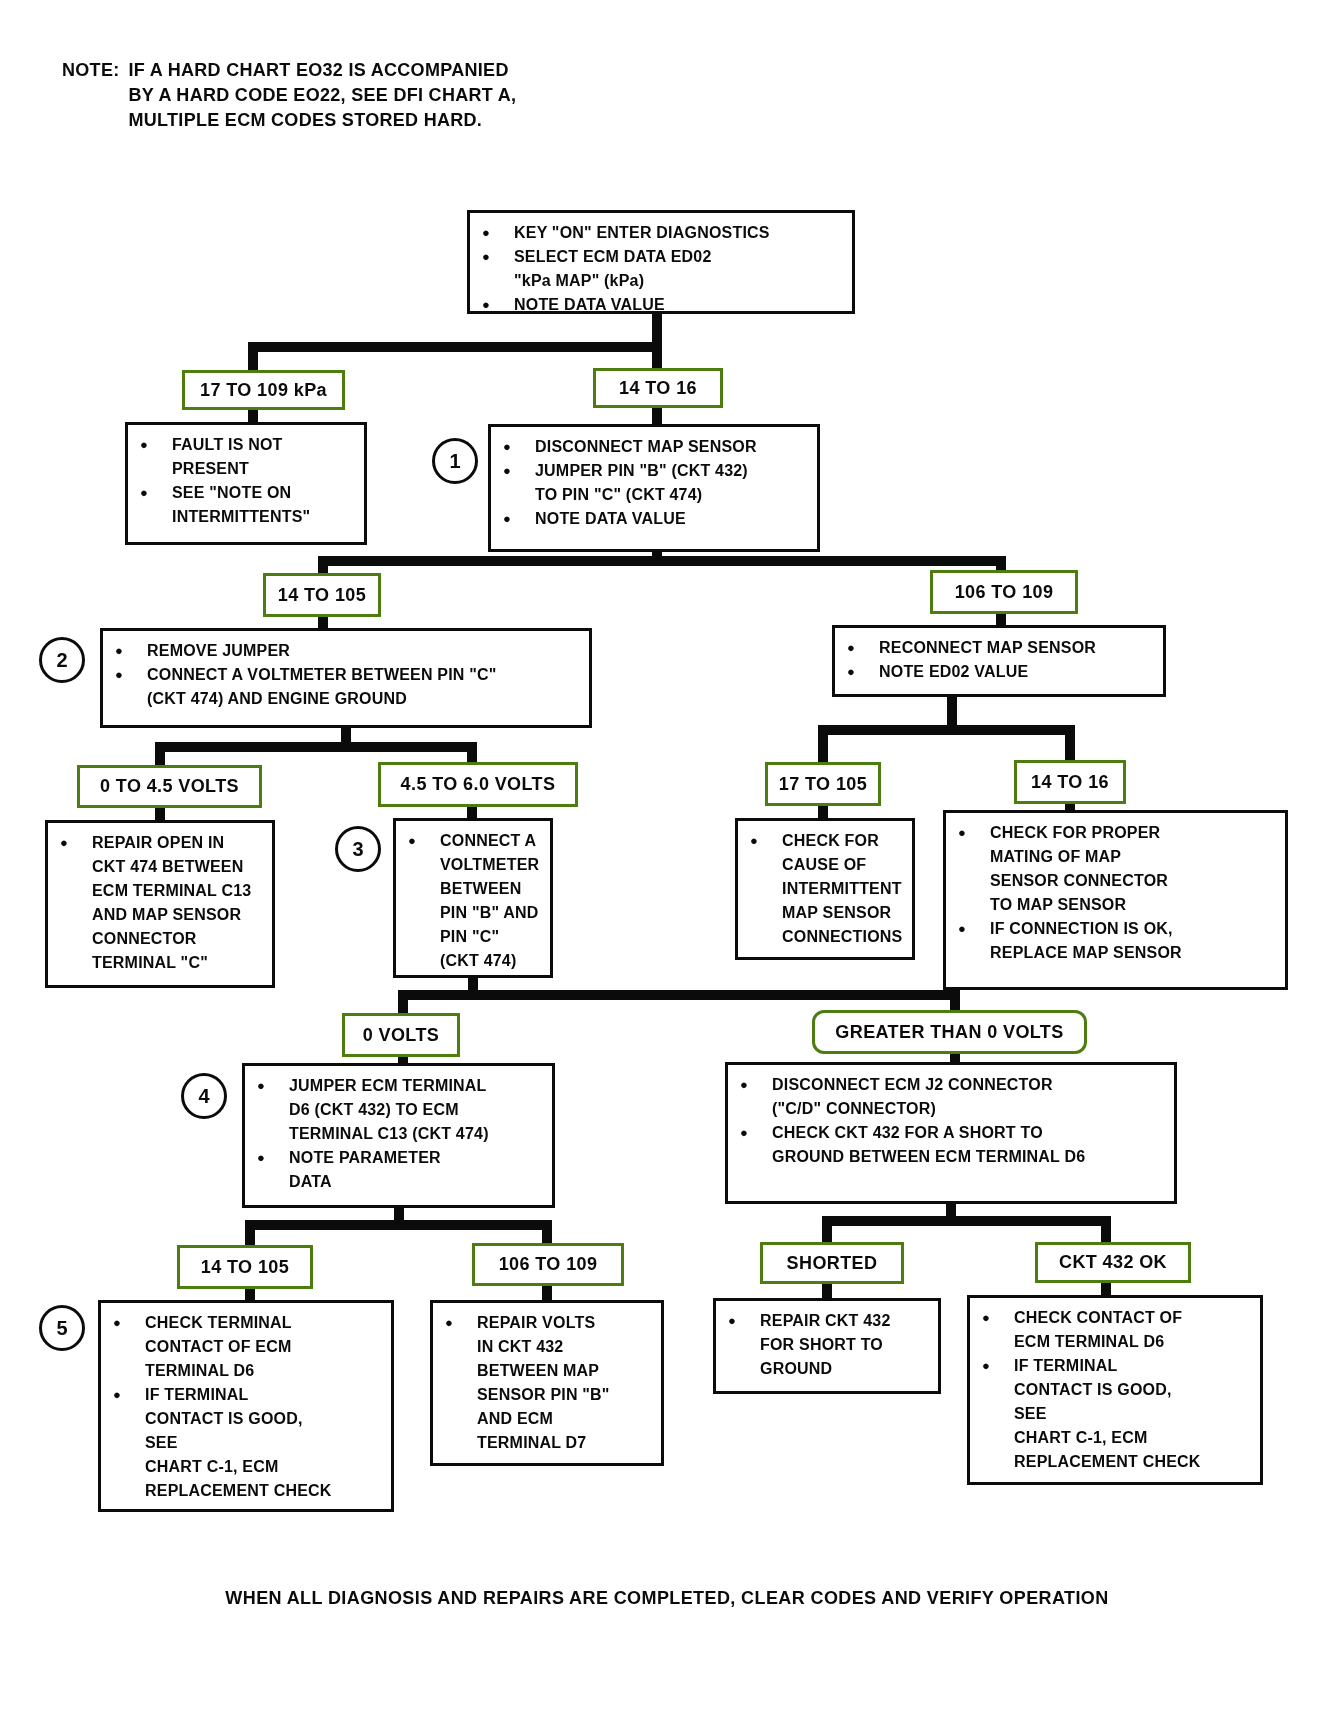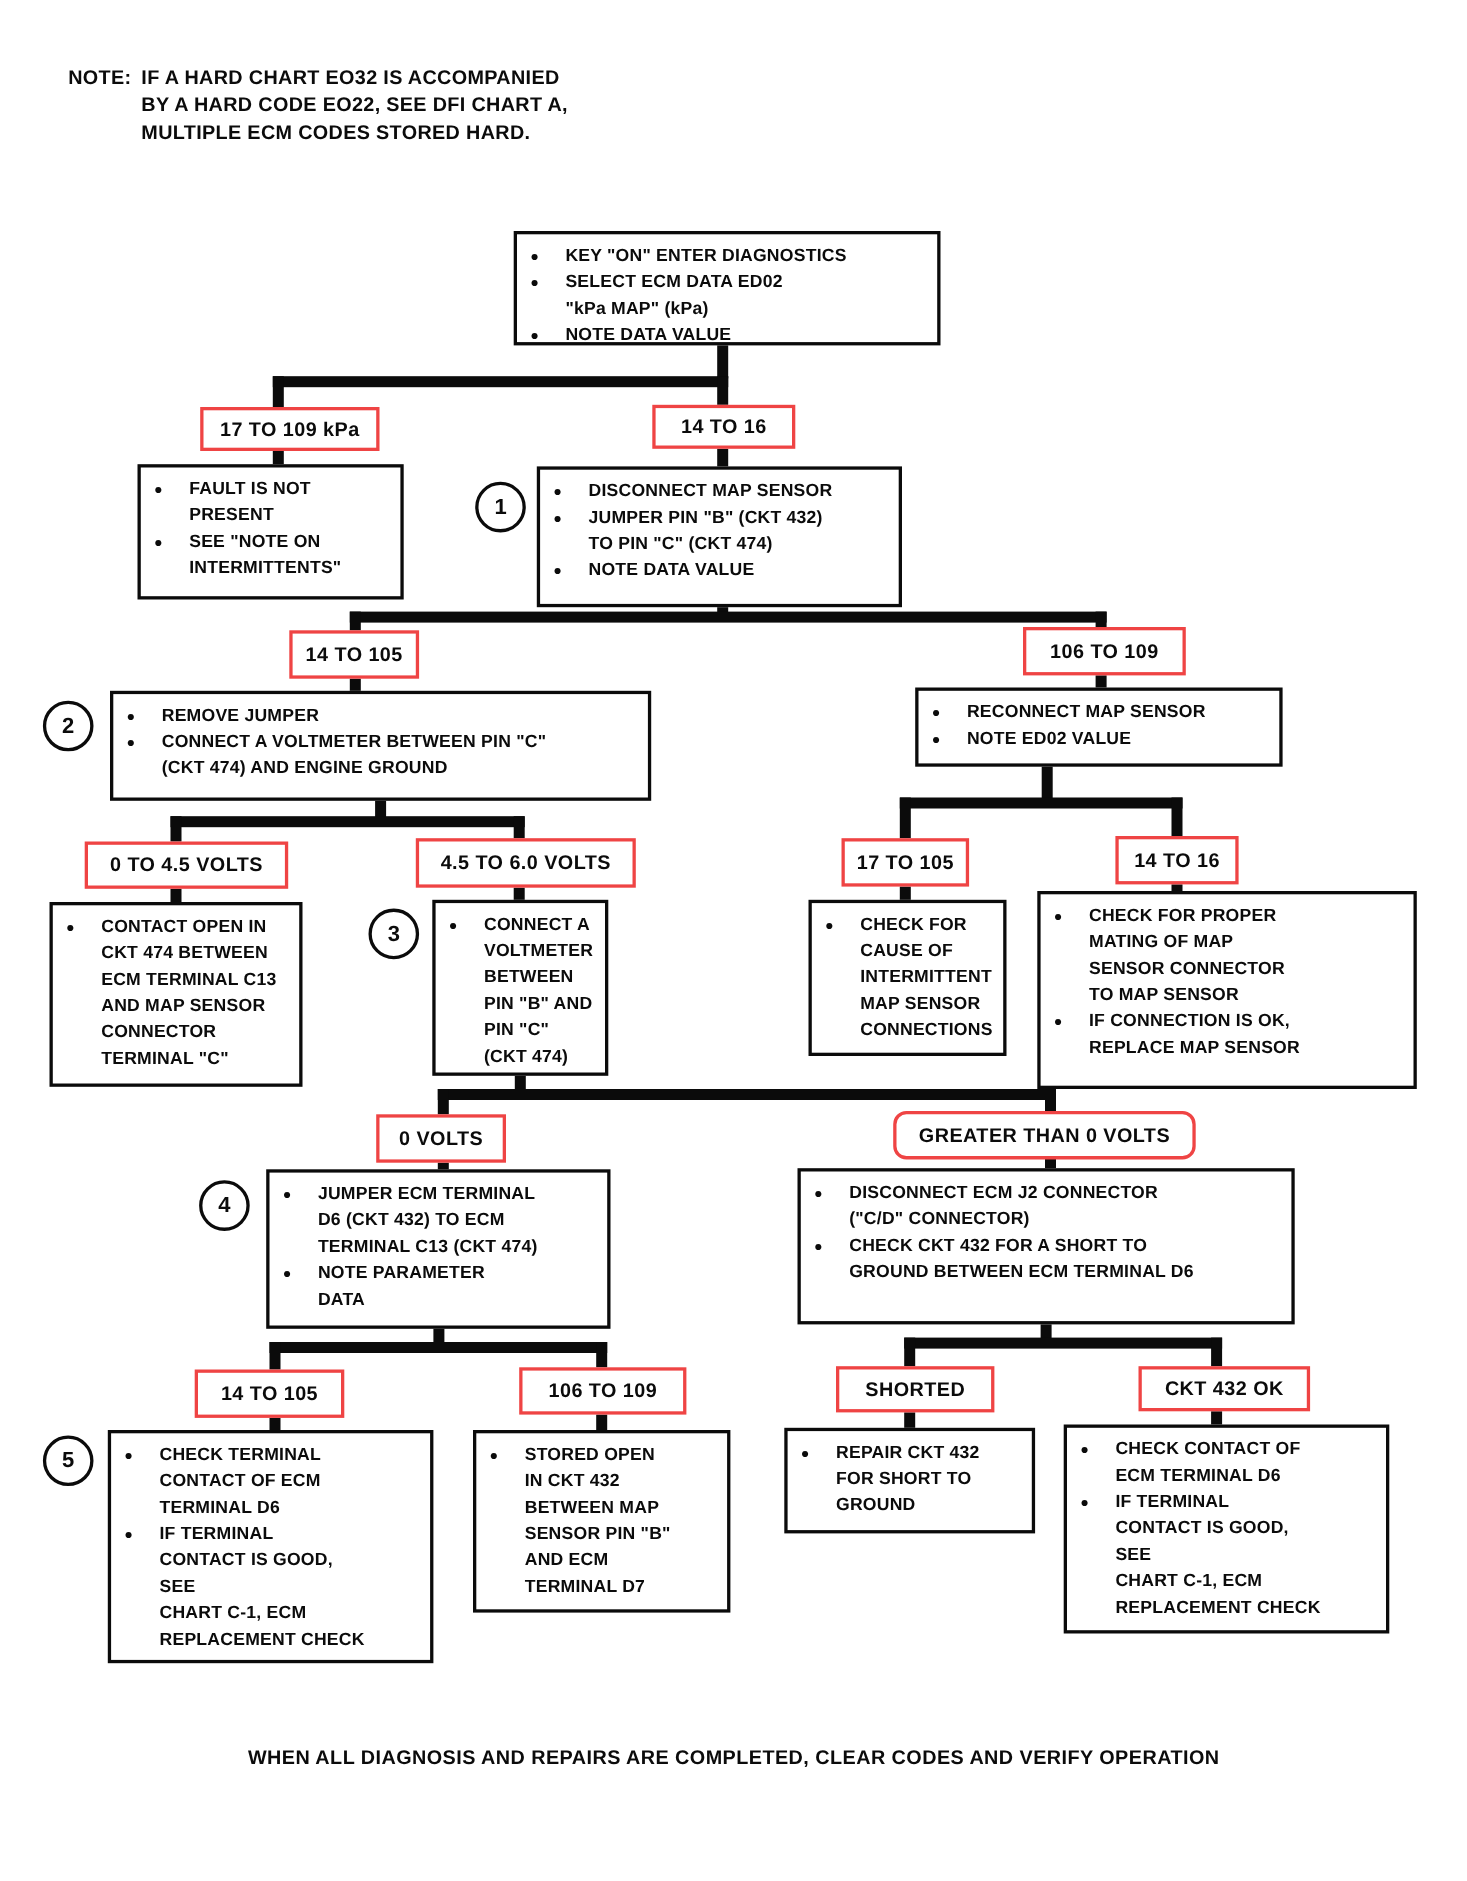--- a/index.html
+++ b/index.html
@@ -8,21 +8,21 @@
     position: relative; width: 1334px; height: 1710px; background: #ffffff;
     font-family: "Liberation Sans", sans-serif; color: #0b0b0b; overflow: hidden;
   }
   .note { position: absolute; left: 62px; top: 58px; display: flex;
           font-size: 18px; font-weight: bold; line-height: 25px; letter-spacing: 0.3px; }
   .note-label { margin-right: 9px; }
   .box { position: absolute; border: 3px solid #0b0b0b; background: #fff; padding: 8px 4px 4px 12px; }
   .bline { display: flex; line-height: 24px; font-size: 16px; font-weight: bold;
            letter-spacing: 0.2px; white-space: nowrap; }
   .dot { flex: 0 0 32px; font-size: 13px; line-height: 24px; }
-  .label { position: absolute; border: 3px solid #ef4444; background: #fff;
+  .label { position: absolute; border: 3px solid #4d7c0f; background: #fff;
            display: flex; align-items: center; justify-content: center;
            font-size: 18px; font-weight: bold; letter-spacing: 0.4px; white-space: nowrap; }
   .conn { position: absolute; background: #0b0b0b; }
   .step { position: absolute; width: 46px; height: 46px; border: 3px solid #0b0b0b;
           border-radius: 50%; display: flex; align-items: center; justify-content: center;
           font-size: 20px; font-weight: bold; background: #fff; }
   .footer { position: absolute; left: 0; top: 1588px; width: 100%; text-align: center;
             font-size: 18px; font-weight: bold; letter-spacing: 0.4px; }
 </style>
 </head>
@@ -170,21 +170,21 @@
           <span>RECONNECT MAP SENSOR</span>
         </div>
         <div class="bline">
           <span class="dot">●</span>
           <span>NOTE ED02 VALUE</span>
         </div>
       </div>
       <div class="box" style="left: 45px; top: 820px; width: 230px; height: 168px;">
         <div class="bline">
           <span class="dot">●</span>
-          <span>CONTACT OPEN IN</span>
+          <span>REPAIR OPEN IN</span>
         </div>
         <div class="bline">
           <span class="dot"></span>
           <span>CKT 474 BETWEEN</span>
         </div>
         <div class="bline">
           <span class="dot"></span>
           <span>ECM TERMINAL C13</span>
         </div>
         <div class="bline">
@@ -344,21 +344,21 @@
           <span>CHART C-1, ECM</span>
         </div>
         <div class="bline">
           <span class="dot"></span>
           <span>REPLACEMENT CHECK</span>
         </div>
       </div>
       <div class="box" style="left: 430px; top: 1300px; width: 234px; height: 166px;">
         <div class="bline">
           <span class="dot">●</span>
-          <span>STORED OPEN</span>
+          <span>REPAIR VOLTS</span>
         </div>
         <div class="bline">
           <span class="dot"></span>
           <span>IN CKT 432</span>
         </div>
         <div class="bline">
           <span class="dot"></span>
           <span>BETWEEN MAP</span>
         </div>
         <div class="bline">

